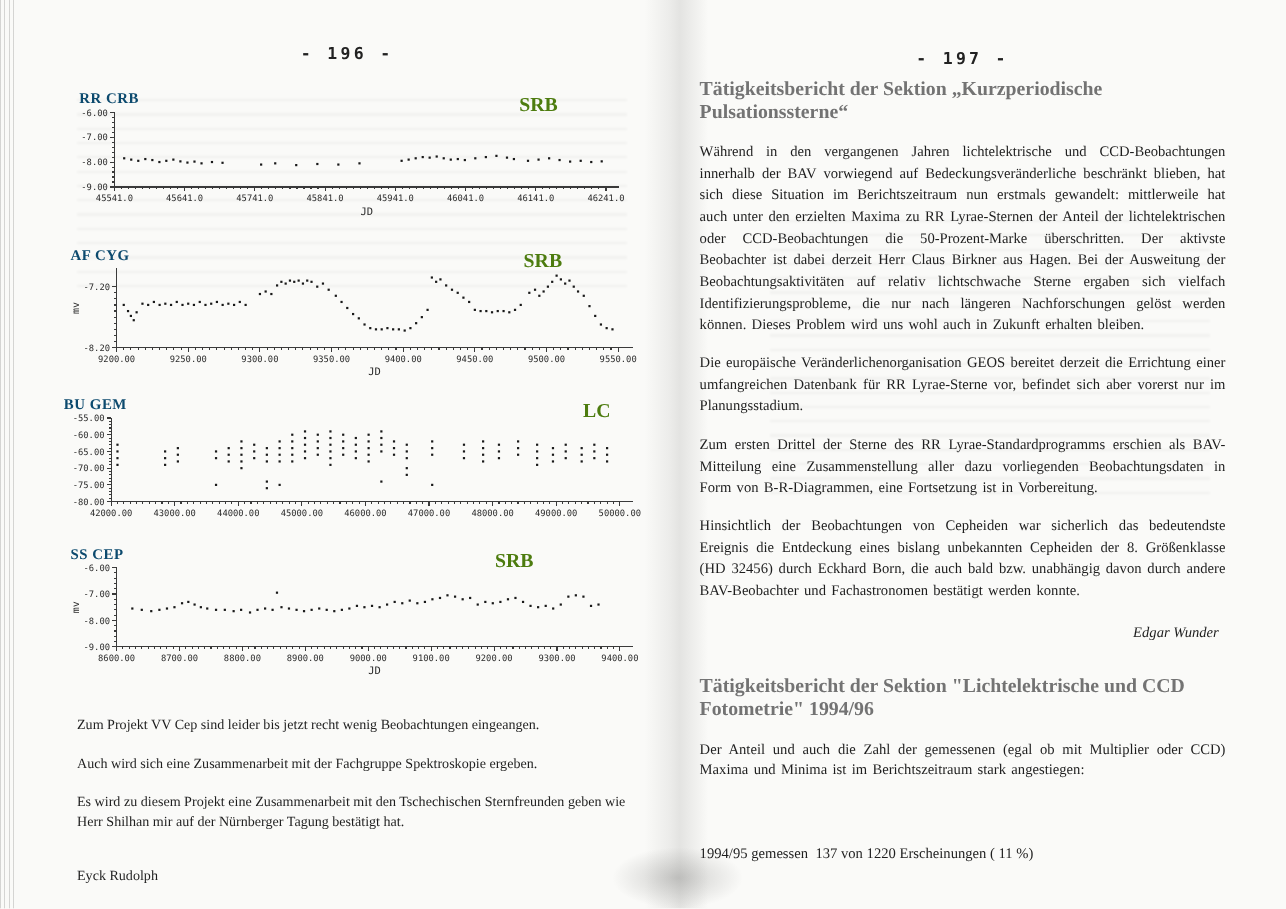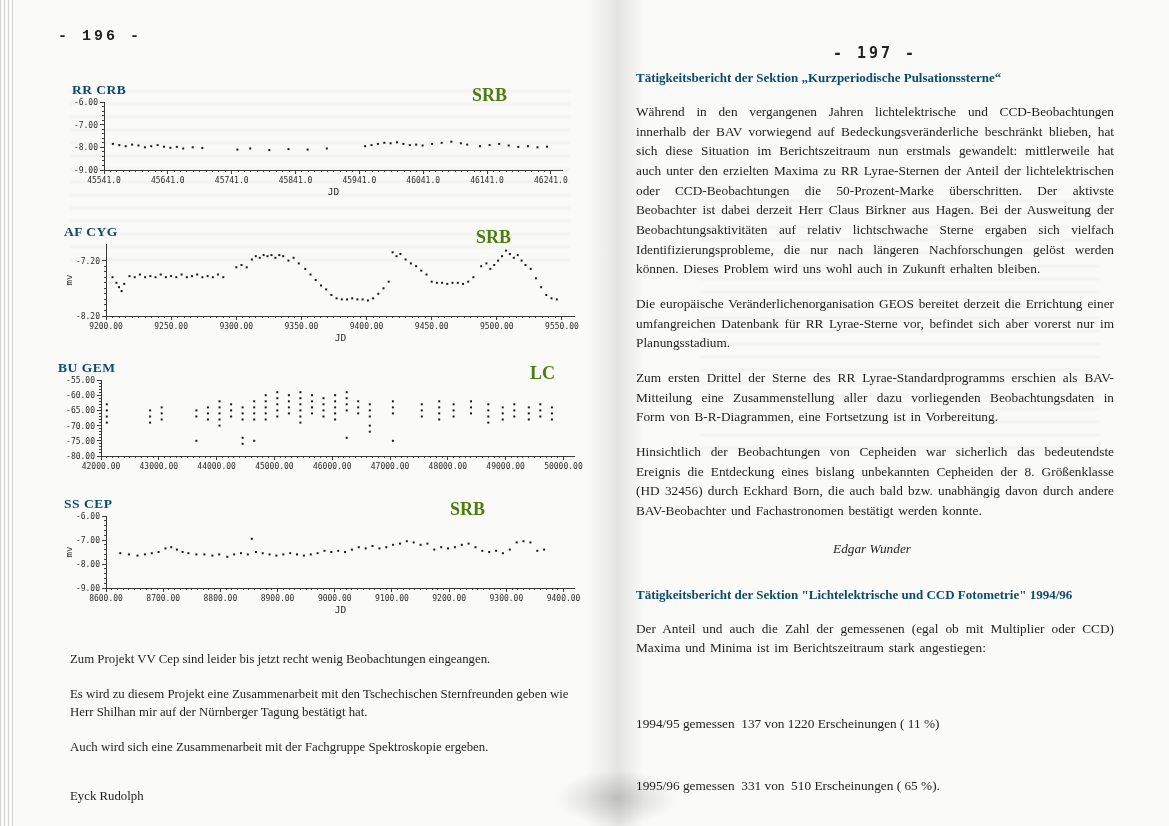--- a/index.html
+++ b/index.html
@@ -47,40 +47,40 @@
   #chart0 .star-label{left:14px;} #chart0 .class-label{right:66px;}
   #chart1 .star-label{left:4px;}  #chart1 .class-label{right:74px;}
   #chart2 .star-label{left:3px;}  #chart2 .class-label{right:30px;}
   #chart3 .star-label{left:4px;}  #chart3 .class-label{right:100px;}
   
   .notes{position:absolute;left:70px;top:650px;width:505px;font-size:12.8px;line-height:1.42;}
   .notes p{margin:0 0 17px 0;}
   .notes .sig{margin-top:30px;font-size:12.8px;}
   
   .page-right{position:absolute;left:636px;top:70px;width:478px;}
-  .sec-title{font-weight:bold;font-size:13px;margin:0 0 16px 0;color:#0c4a6e;}
+  .sec-title{font-weight:bold;font-size:18px;margin:0 0 16px 0;color:#737373;}
   .page-right p{
     margin:0 0 15px 0;font-size:13.3px;line-height:1.48;text-align:justify;
     word-spacing:1.5px;
   }
   .stats{font-size:13.3px;line-height:1.55;margin:4px 0 16px 0;white-space:pre-wrap;}
-  .sig-right{text-align:center;font-size:13.3px;margin:20px 6px 30px 0;}
+  .sig-right{text-align:right;font-size:13.3px;margin:20px 6px 30px 0;}
   .sig-italic{font-style:italic;}
   .sec2{margin-top:6px;}
 </style>
 </head>
 <body>
 
 <div class="left-edge"></div>
 <div class="spine-shadow"></div>
 <div class="spine-blob"></div>
 <div class="bleed" style="left:70px;top:90px;width:500px;height:180px;"></div>
 <div class="bleed" style="left:700px;top:200px;width:400px;height:260px;"></div>
 
-<div class="page-num" style="left:58px;top:28px;width:515px;font-family:Liberation Mono, monospace;">-  196  -</div>
+<div class="page-num" style="left:58px;top:40px;width:515px;text-align:center;">-  196  -</div>
 
 <div class="chart" id="chart0" style="left:58px;top:84px;width:515px;height:114px;">
   <span class="star-label">RR CRB</span>
   <span class="class-label">SRB</span>
 <svg width="515" height="101" xmlns="http://www.w3.org/2000/svg">
       <line x1="46" y1="5" x2="46" y2="73" stroke="#3a3a3a" stroke-width="1" shape-rendering="crispEdges"></line>
       <line x1="46" y1="73" x2="505" y2="73" stroke="#3a3a3a" stroke-width="1" shape-rendering="crispEdges"></line>
       <line x1="42" y1="5" x2="46" y2="5" stroke="#3a3a3a" stroke-width="1" shape-rendering="crispEdges"></line>
       <text x="40" y="8" text-anchor="end" font-size="8" font-family="DejaVu Sans Mono, monospace" fill="#2b2b2b">-6.00</text>
       <line x1="44" y1="9.533333333333337" x2="46" y2="9.533333333333337" stroke="#3a3a3a" stroke-width="1" shape-rendering="crispEdges"></line>
@@ -847,22 +847,22 @@
       <rect x="469.4" y="30.4" width="2" height="2" fill="#191919"></rect>
       <rect x="476.3" y="38.8" width="2" height="2" fill="#191919"></rect>
       <rect x="483.1" y="37.6" width="2" height="2" fill="#191919"></rect>
       <text x="280.5" y="102" text-anchor="middle" font-size="9.5" font-family="DejaVu Sans Mono, monospace" fill="#2b2b2b">JD</text>
       <text x="12" y="41" transform="rotate(-90 12 41)" text-anchor="middle" font-size="9" font-family="DejaVu Sans Mono, monospace" fill="#2b2b2b">mv</text>
     </svg>
   </div>
 
 <div class="notes">
   <p>Zum Projekt VV Cep sind leider bis jetzt recht wenig Beobachtungen eingeangen.</p>
+  <p>Auch wird sich eine Zusammenarbeit mit der Fachgruppe Spektroskopie ergeben.</p>
   <p>Es wird zu diesem Projekt eine Zusammenarbeit mit den Tschechischen Sternfreunden geben wie Herr Shilhan mir auf der Nürnberger Tagung bestätigt hat.</p>
-  <p>Auch wird sich eine Zusammenarbeit mit der Fachgruppe Spektroskopie ergeben.</p>
   <div class="sig">Eyck Rudolph</div>
 </div>
 
 <div class="page-num" style="left:636px;top:44px;width:478px;text-align:center;">-  197  -</div>
 
 <div class="page-right">
   <div class="sec-title">Tätigkeitsbericht der Sektion „Kurzperiodische Pulsationssterne“</div>
   <p>Während in den vergangenen Jahren lichtelektrische und CCD-Beobachtungen innerhalb der BAV vorwiegend auf Bedeckungsveränderliche beschränkt blieben, hat sich diese Situation im Berichtszeitraum nun erstmals gewandelt:  mittlerweile hat auch unter den erzielten Maxima zu RR Lyrae-Sternen der Anteil der lichtelektrischen oder CCD-Beobachtungen die 50-Prozent-Marke überschritten. Der aktivste Beobachter ist dabei derzeit Herr Claus Birkner aus Hagen. Bei der Ausweitung der Beobachtungsaktivitäten auf relativ lichtschwache Sterne ergaben sich vielfach Identifizierungsprobleme, die nur nach längeren Nachforschungen gelöst werden können. Dieses Problem wird uns wohl auch in Zukunft erhalten bleiben.</p>
   <p>Die europäische Veränderlichenorganisation GEOS bereitet derzeit die Errichtung einer umfangreichen Datenbank für RR Lyrae-Sterne vor, befindet sich aber vorerst nur im Planungsstadium.</p>
   <p>Zum ersten Drittel der Sterne des RR Lyrae-Standardprogramms erschien als BAV-Mitteilung eine Zusammenstellung aller dazu vorliegenden Beobachtungsdaten in Form von B-R-Diagrammen, eine Fortsetzung ist in Vorbereitung.</p>

